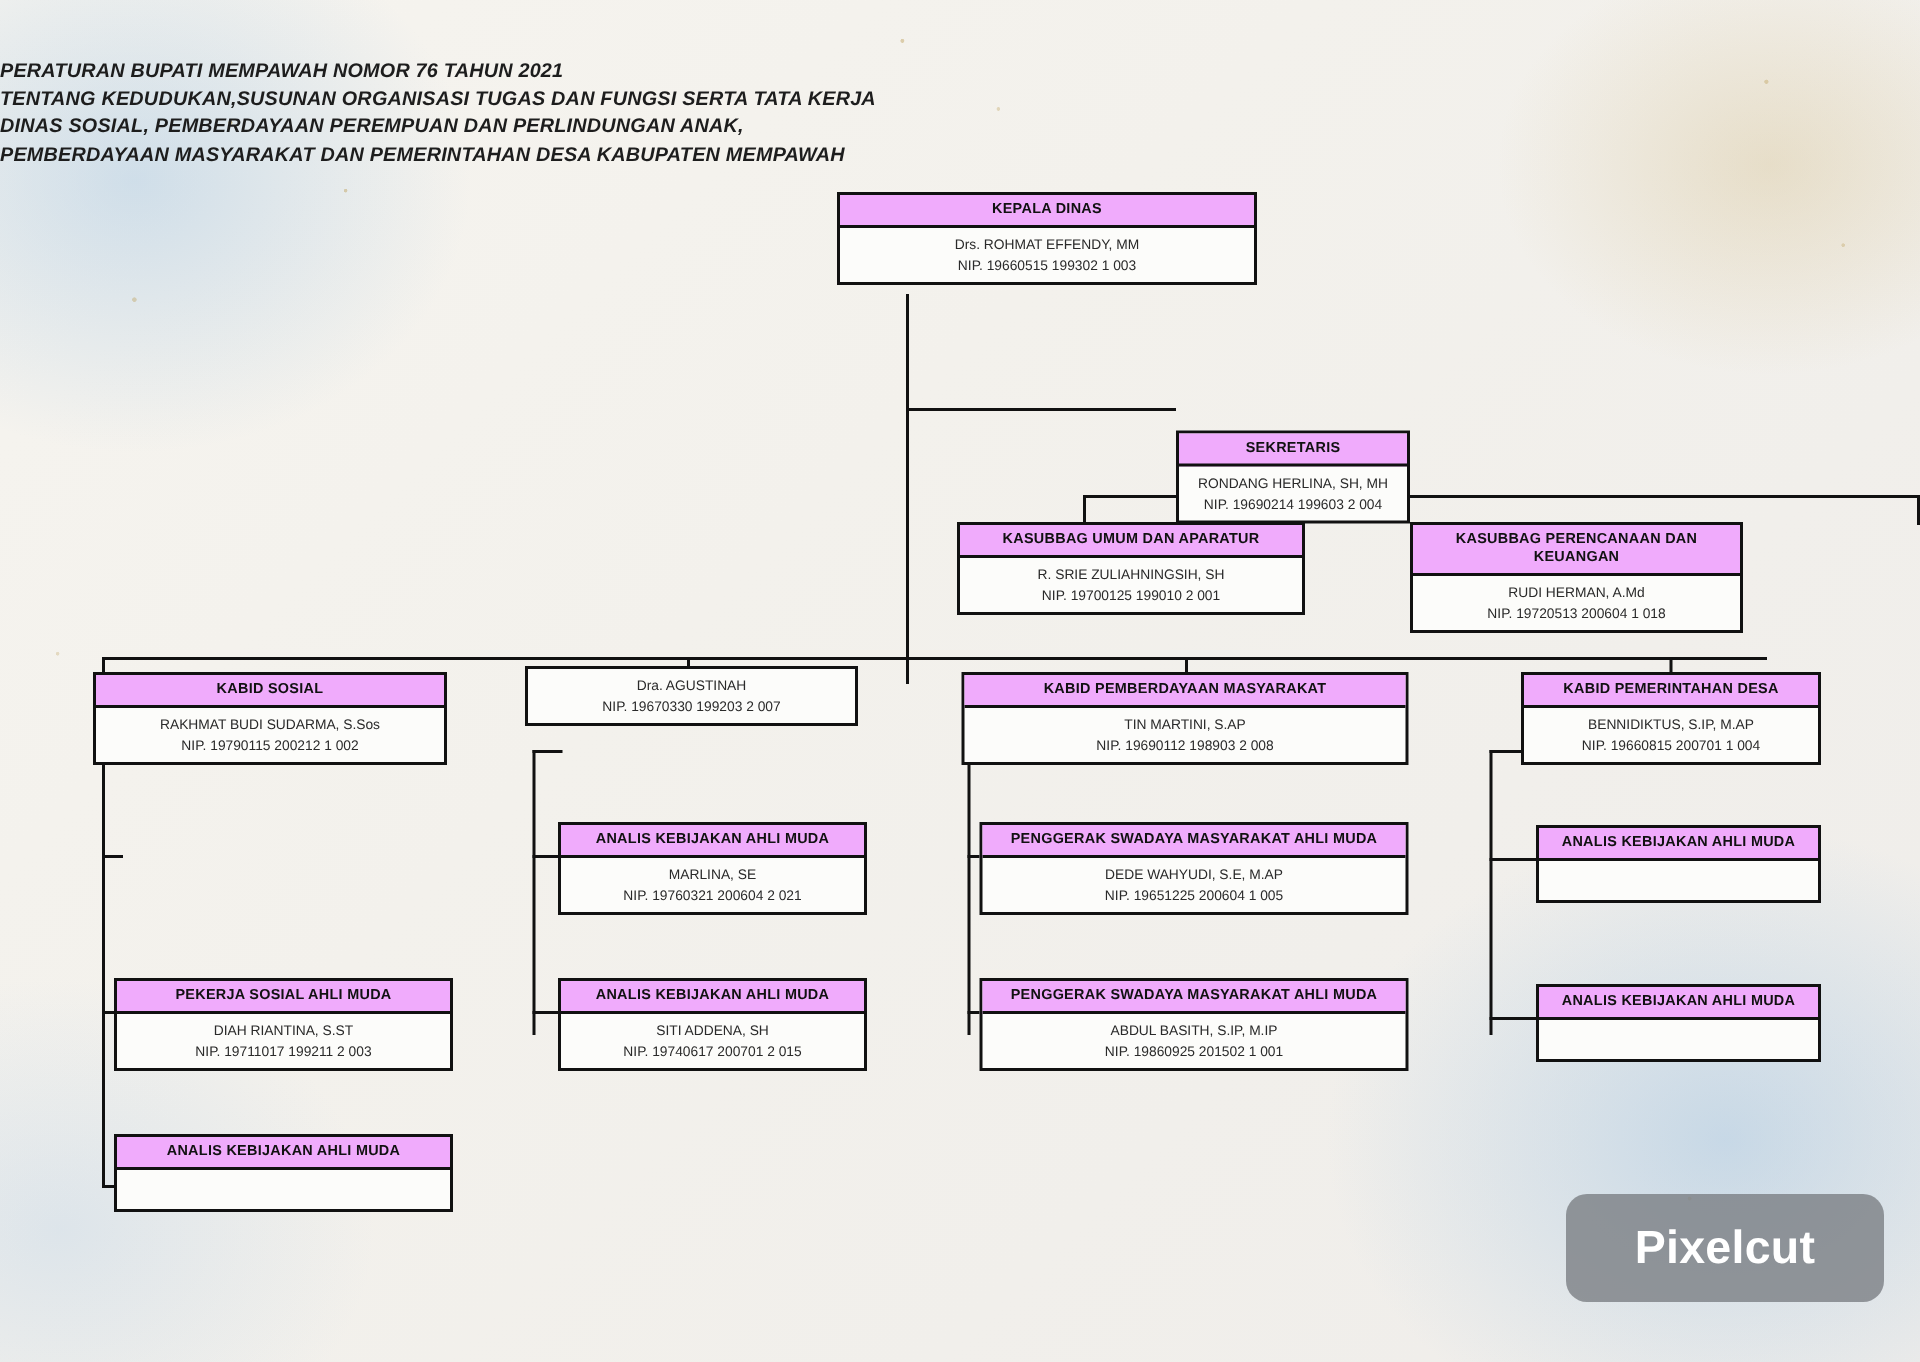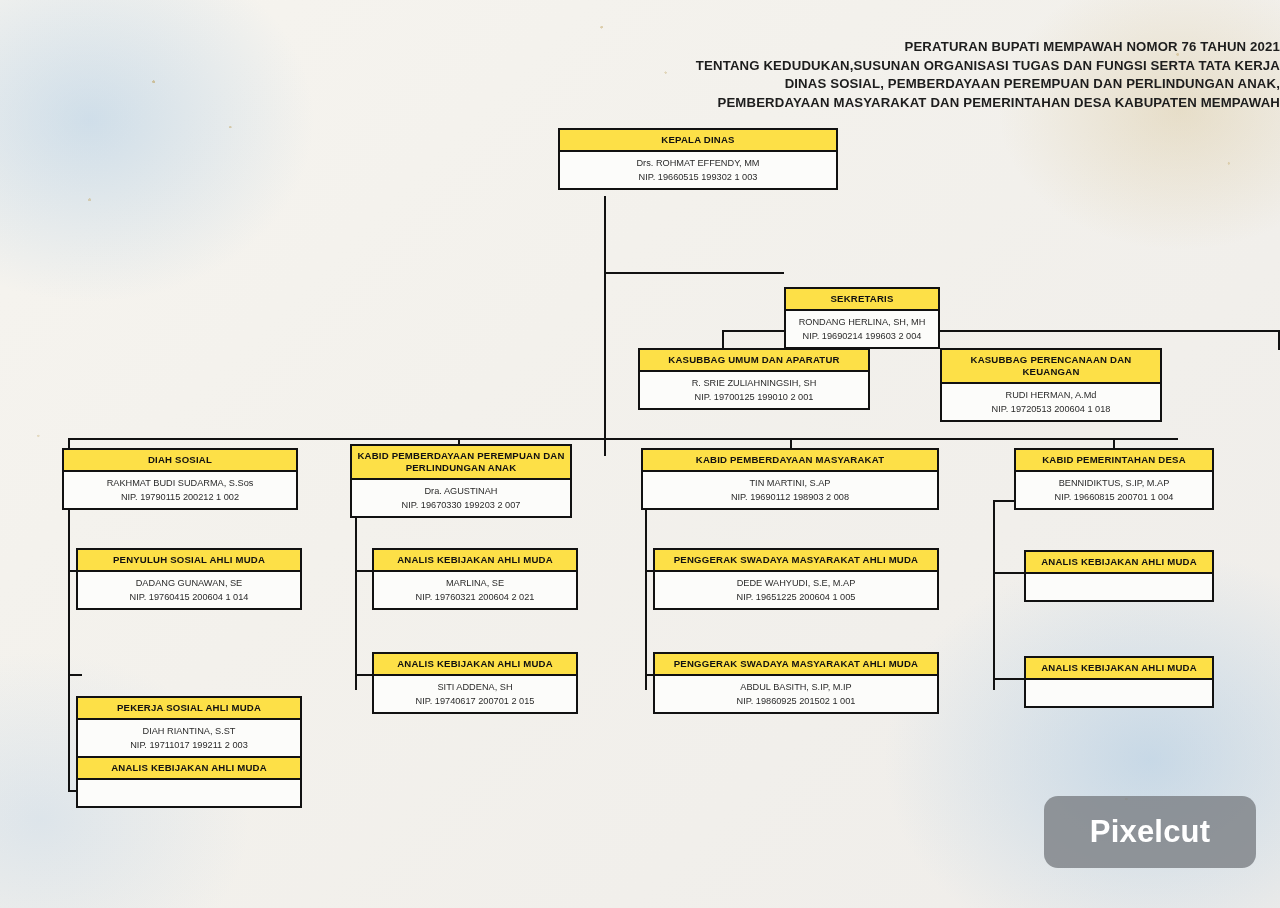--- a/index.html
+++ b/index.html
@@ -33,37 +33,38 @@
       radial-gradient(circle at 92% 6%, rgba(190,160,90,0.40) 0 1.2px, transparent 1.6px),
       radial-gradient(circle at 96% 18%, rgba(190,160,90,0.35) 0 1px, transparent 1.4px),
       radial-gradient(circle at 3% 48%, rgba(190,160,90,0.30) 0 1px, transparent 1.4px),
       radial-gradient(circle at 88% 88%, rgba(190,160,90,0.30) 0 1.1px, transparent 1.5px);
     pointer-events: none;
   }
 
   .title-block {
     position: absolute;
     top: 38px; left: 0; width: 1280px;
-    text-align: right;
+    text-align: left;
     color: #1d1d1d;
     font-size: 13.2px;
     font-weight: bold;
     line-height: 18.5px;
     letter-spacing: 0.15px;
+    font-style: italic;
   }
 
   
   .node {
     position: absolute;
     border: 2px solid #111;
     background: #fcfcfa;
     z-index: 3;
   }
   .node .hdr {
-    background: #fde047;
+    background: #f0abfc;
     border-bottom: 2px solid #111;
     text-align: center;
     font-weight: bold;
     font-size: 9.6px;
     letter-spacing: 0.2px;
     color: #111;
     padding: 4px 4px 4px;
     line-height: 12px;
   }
   .node .body {
@@ -174,29 +175,28 @@
 
   <div class="node" style="left:940px; top:348px; width:222px;">
     <div class="hdr">KASUBBAG PERENCANAAN DAN KEUANGAN</div>
     <div class="body">
       <span class="nm">RUDI HERMAN, A.Md</span>
       <span class="nip">NIP. 19720513 200604 1 018</span>
     </div>
   </div>
 
   <div class="node" style="left:62px; top:448px; width:236px;">
-    <div class="hdr">DIAH SOSIAL</div>
+    <div class="hdr">KABID SOSIAL</div>
     <div class="body">
       <span class="nm">RAKHMAT BUDI SUDARMA, S.Sos</span>
       <span class="nip">NIP. 19790115 200212 1 002</span>
     </div>
   </div>
 
   <div class="node" style="left:350px; top:444px; width:222px;">
-    <div class="hdr">KABID PEMBERDAYAAN PEREMPUAN DAN PERLINDUNGAN ANAK</div>
     <div class="body">
       <span class="nm">Dra. AGUSTINAH</span>
       <span class="nip">NIP. 19670330 199203 2 007</span>
     </div>
   </div>
 
   <div class="node" style="left:641px; top:448px; width:298px;">
     <div class="hdr">KABID PEMBERDAYAAN MASYARAKAT</div>
     <div class="body">
       <span class="nm">TIN MARTINI, S.AP</span>
@@ -205,29 +205,22 @@
   </div>
 
   <div class="node" style="left:1014px; top:448px; width:200px;">
     <div class="hdr">KABID PEMERINTAHAN DESA</div>
     <div class="body">
       <span class="nm">BENNIDIKTUS, S.IP, M.AP</span>
       <span class="nip">NIP. 19660815 200701 1 004</span>
     </div>
   </div>
 
-  <div class="node" style="left:76px; top:548px; width:226px;">
-    <div class="hdr">PENYULUH SOSIAL AHLI MUDA</div>
-    <div class="body">
-      <span class="nm">DADANG GUNAWAN, SE</span>
-      <span class="nip">NIP. 19760415 200604 1 014</span>
-    </div>
-  </div>
-
-  <div class="node" style="left:76px; top:652px; width:226px;margin-top:44px;">
+
+  <div class="node" style="left:76px; top:652px; width:226px;">
     <div class="hdr">PEKERJA SOSIAL AHLI MUDA</div>
     <div class="body">
       <span class="nm">DIAH RIANTINA, S.ST</span>
       <span class="nip">NIP. 19711017 199211 2 003</span>
     </div>
   </div>
 
   <div class="node empty" style="left:76px; top:756px; width:226px;">
     <div class="hdr">ANALIS KEBIJAKAN AHLI MUDA</div>
     <div class="body">

